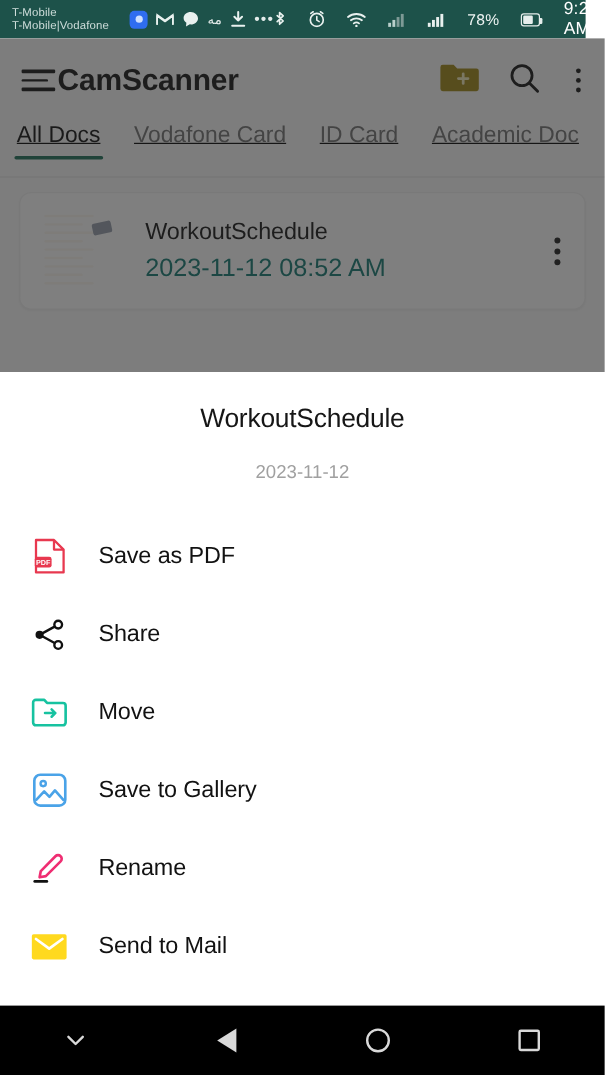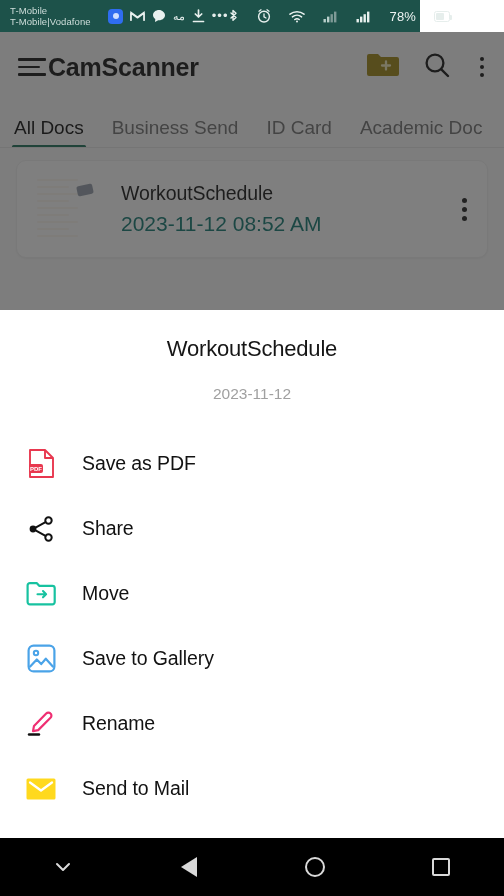--- a/index.html
+++ b/index.html
@@ -11,21 +11,21 @@
   }
   #app {
     position:relative;
     width:504px; height:896px;
     overflow:hidden;
   }
 
   
   .statusbar {
     position:absolute; top:0; left:0;
-    width:420px; height:32px;
+    width:488px; height:32px;
     background:#1d524a;
     display:flex; align-items:center;
     color:#e8efed;
     padding:0 8px 0 10px;
   }
   .carrier {
     display:flex; flex-direction:column;
     justify-content:center;
     font-size:9.5px; line-height:11px;
     color:#cfdedb; letter-spacing:.1px;
@@ -82,23 +82,24 @@
   .hamburger span:nth-child(3){ width:28px; }
   .apptitle {
     font-size:25px; font-weight:bold; color:#111;
     letter-spacing:-.2px;
   }
   .appbar-right { margin-left:auto; display:flex; align-items:center; gap:22px; }
   .overflow-v { display:flex; flex-direction:column; gap:3.5px; padding:4px 6px; cursor:pointer; }
   .overflow-v i { width:4.5px; height:4.5px; border-radius:50%; background:#111; display:block; }
 
   .tabs {
-    display:flex; align-items:flex-end;
+    display:flex; align-items:flex-start;
     height:46px; padding-left:14px; gap:28px;
     position:relative;
+    text-decoration:underline;
   }
   .tab {
     font-size:19px; color:#6e6e6e; padding-bottom:9px;
     white-space:nowrap; cursor:pointer; position:relative;
   }
   .tab.active { color:#0b0b0b; font-weight:500; }
   .tab.active::after {
     content:""; position:absolute; left:-2px; right:-2px; bottom:0;
     height:3.5px; background:#1a6b54; border-radius:2px;
   }
@@ -282,21 +283,21 @@
         <span class="overflow-v">
             <i></i>
             <i></i>
             <i></i>
           </span>
       </div>
     </div>
 
     <div class="tabs">
       <div class="tab active"><span>All Docs</span></div>
-      <div class="tab"><span>Business Send</span></div>
+      <div class="tab"><span>Vodafone Card</span></div>
       <div class="tab"><span>ID Card</span></div>
       <div class="tab"><span>Academic Doc</span></div>
       <div class="tabs-divider"></div>
     </div>
 
     <div class="doclist">
       <div class="doccard">
         <div class="thumb">
           <div class="lines">
               <i></i>

